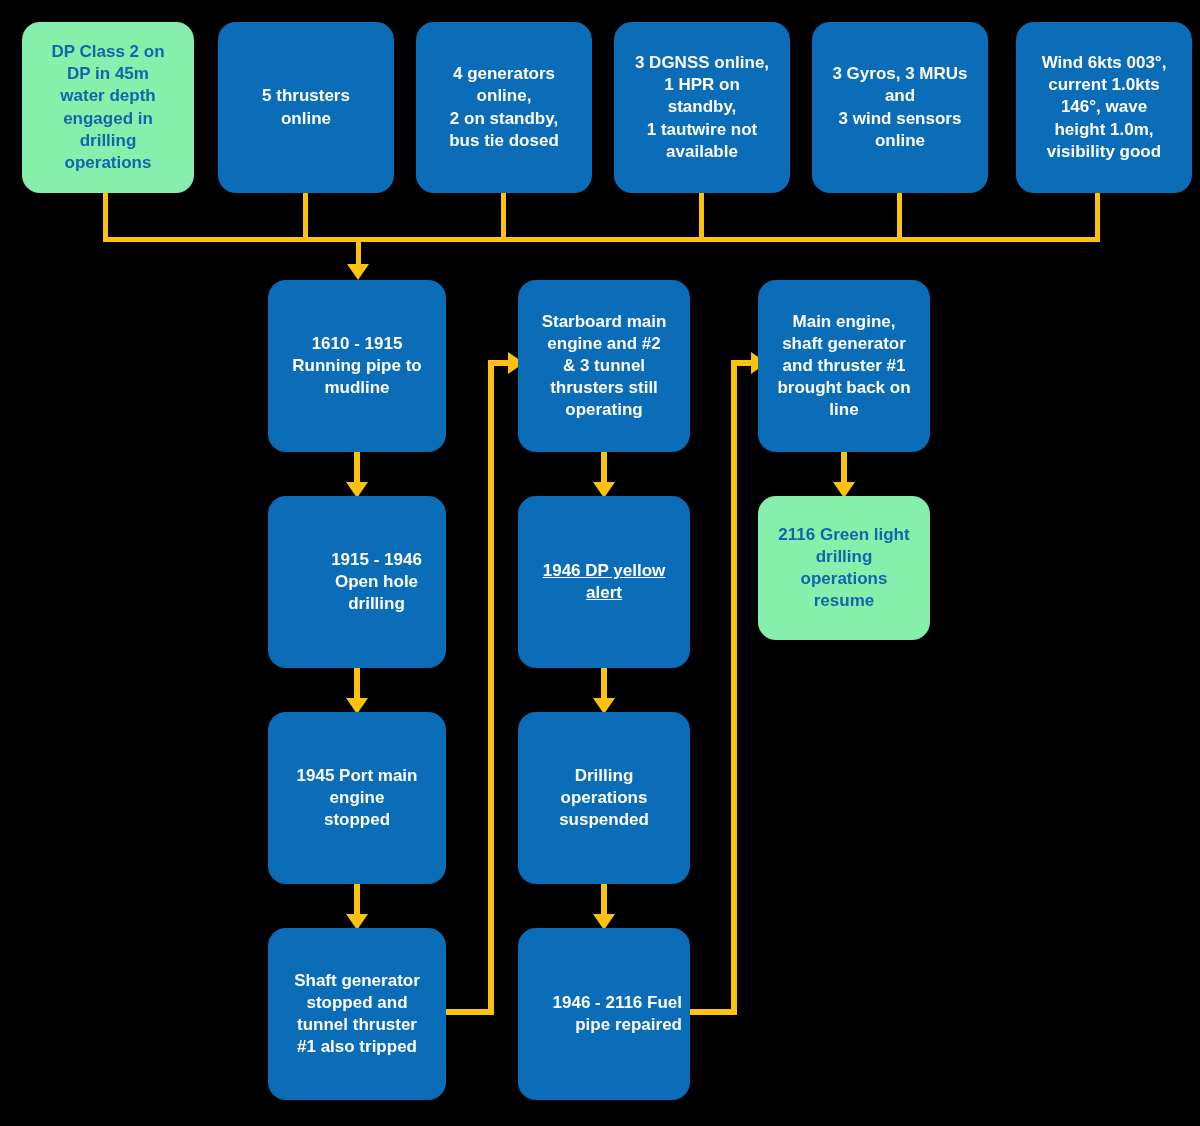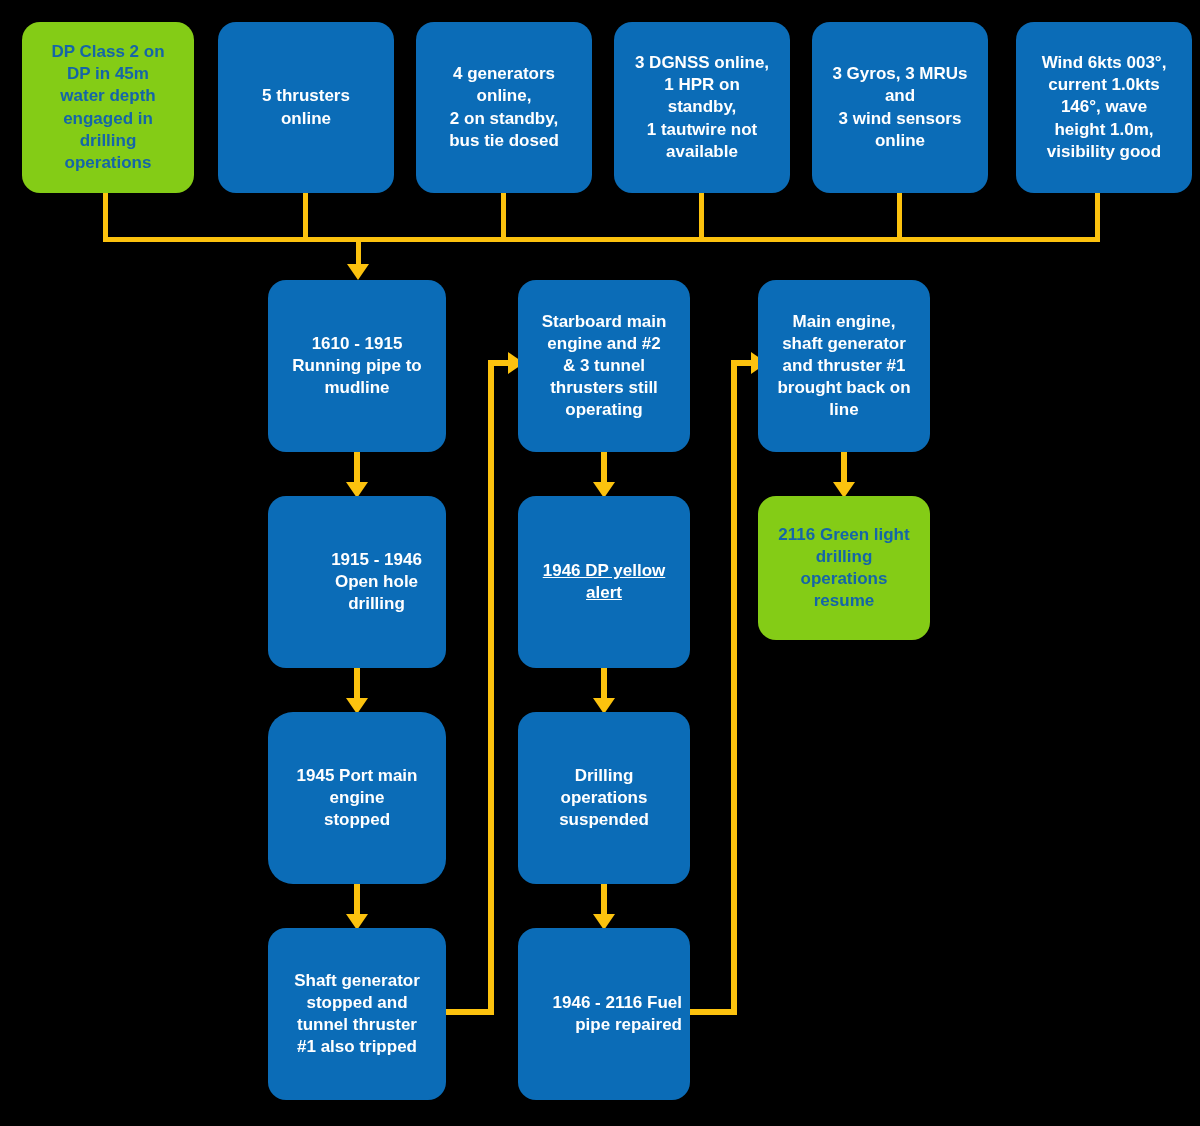--- a/index.html
+++ b/index.html
@@ -28,21 +28,21 @@
     font-weight: bold;
     padding: 6px 8px;
     white-space: pre-line;
     z-index: 3;
   }
   .node.blue {
     background: #0B6CB7;
     color: #FFFFFF;
   }
   .node.yellow {
-    background: #84cc16;
+    background: #86efac;
     color: #1565A8;
   }
   .node .lbl {
     display: block;
     width: 100%;
     white-space: pre-line;
   }
   .conn {
     position: absolute;
     background: #FCC20E;
@@ -137,21 +137,21 @@
 
   <div class="node blue" style="left:268px; top:496px; width:178px; height:172px; font-size:17px;padding-left:47px;">
     <span class="lbl">1915 - 1946
 Open hole
 drilling</span>
   </div>
 
   <div class="conn" style="left:354px; top:668px; width:6px; height:38px;"></div>
   <div class="arrowhead down" style="left:346px; top:698px;"></div>
 
-  <div class="node blue" style="left:268px; top:712px; width:178px; height:172px; font-size:17px;border-radius:25px;">
+  <div class="node blue" style="left:268px; top:712px; width:178px; height:172px; font-size:17px;">
     <span class="lbl">1945 Port main
 engine
 stopped</span>
   </div>
 
   <div class="conn" style="left:354px; top:884px; width:6px; height:38px;"></div>
   <div class="arrowhead down" style="left:346px; top:914px;"></div>
 
   <div class="node blue" style="left:268px; top:928px; width:178px; height:172px; font-size:17px;">
     <span class="lbl">Shaft generator

